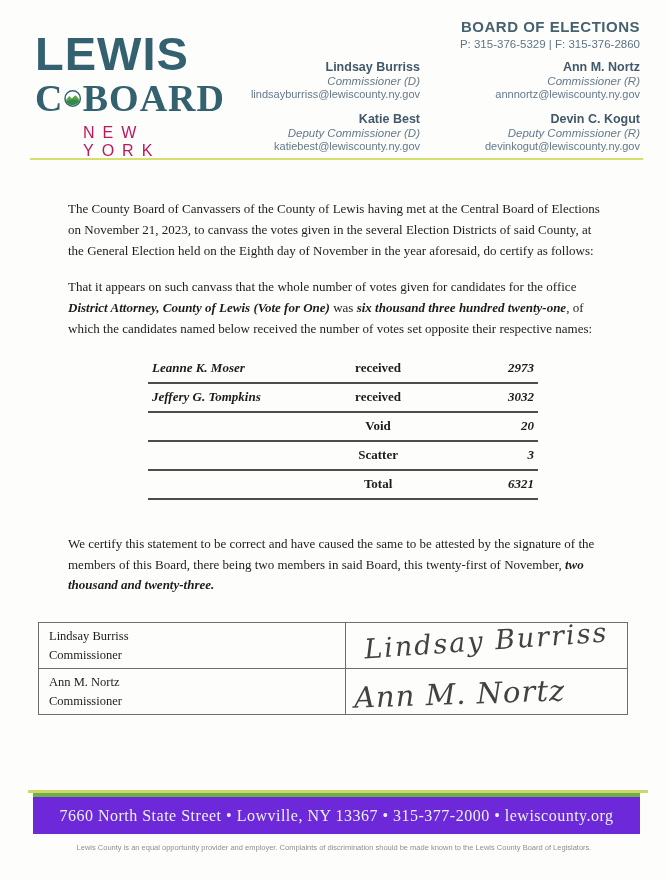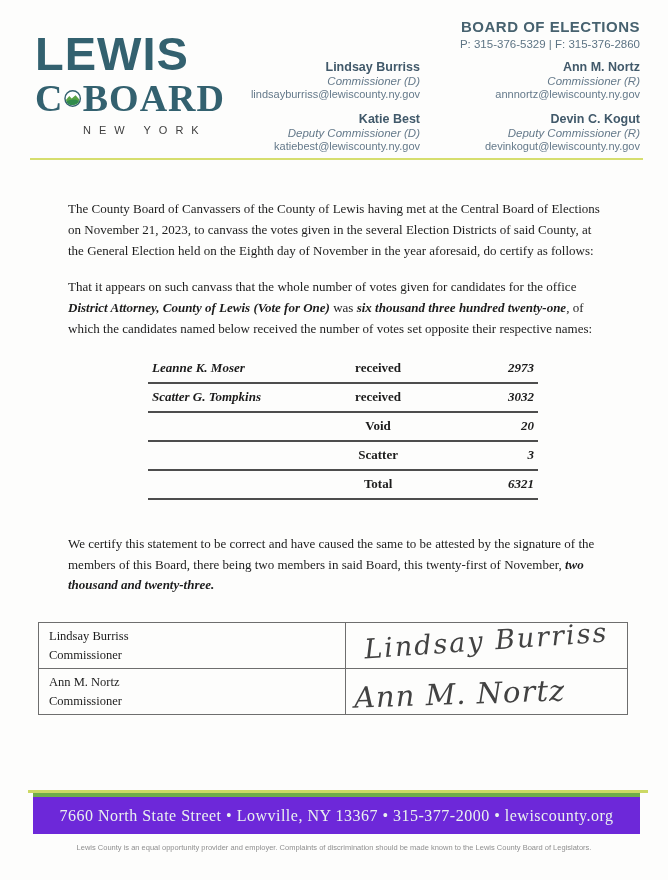--- a/index.html
+++ b/index.html
@@ -11,21 +11,21 @@
   }
 
   
   .hdr { position:relative; height:162px; }
   .logo { position:absolute; left:35px; top:30px; width:190px;
           font-family:"Liberation Sans", sans-serif; color:#33616f; }
   .logo-lewis { font-size:47px; font-weight:800; letter-spacing:1px; line-height:1.0; }
   .logo-county { display:flex; align-items:center; font-family:"Liberation Serif", serif;
                  font-size:38px; font-weight:700; letter-spacing:1px; line-height:1.0; margin-top:2px; }
   .logo-o { width:33px; height:33px; margin:0 1px; }
-  .logo-ny { font-size:11px; letter-spacing:8px; color:#404040; margin:7px 0 0 48px; }
+  .logo-ny { font-size:16px; letter-spacing:8px; color:#be185d; margin:7px 0 0 48px; }
 
   .board-blk { position:absolute; right:28px; top:18px; text-align:right;
                font-family:"Liberation Sans", sans-serif; }
   .board-title { font-size:15px; font-weight:700; color:#47626f; letter-spacing:0.5px; }
   .board-phone { font-size:11.5px; color:#5d7484; margin-top:3px; }
 
   .contact-col { position:absolute; top:60px; text-align:right;
                  font-family:"Liberation Sans", sans-serif; }
   .col-d { right:248px; }
   .col-r { right:28px; }
@@ -133,21 +133,21 @@
     <p class="para"><span>That it appears on such canvass that the whole number of votes given for candidates for the office </span><span class="bi">District Attorney, County of Lewis (Vote for One)</span><span> was </span><span class="bi">six thousand three hundred twenty-one</span><span>, of which the candidates named below received the number of votes set opposite their respective names:</span></p>
 
     <table class="results">
       <tbody>
         <tr>
           <td class="cand">Leanne K. Moser</td>
           <td class="act">received</td>
           <td class="votes">2973</td>
         </tr>
         <tr>
-          <td class="cand">Scatter G. Tompkins</td>
+          <td class="cand">Jeffery G. Tompkins</td>
           <td class="act">received</td>
           <td class="votes">3032</td>
         </tr>
         <tr>
           <td class="cand"></td>
           <td class="act">Void</td>
           <td class="votes">20</td>
         </tr>
         <tr>
           <td class="cand"></td>

